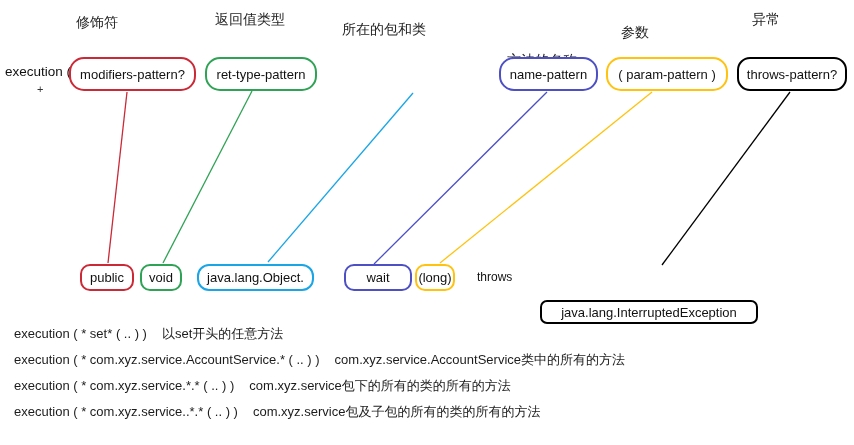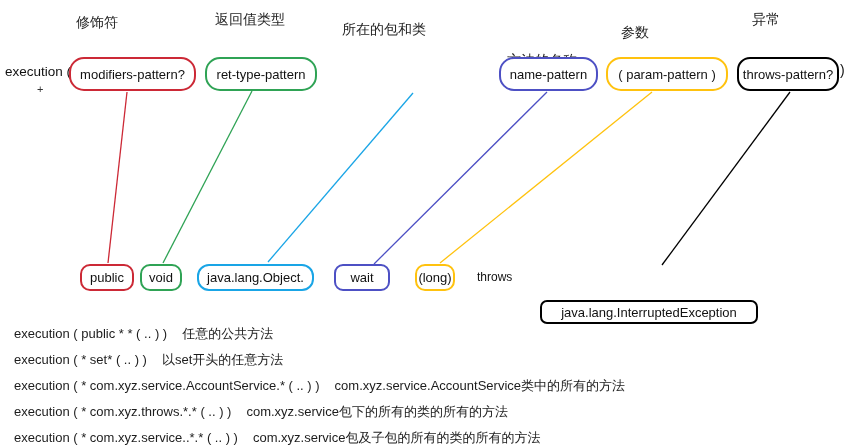--- a/index.html
+++ b/index.html
@@ -50,27 +50,27 @@
     color: #111;
     white-space: nowrap;
     z-index: 2;
   }
   .pbox.top { top: 57px; height: 34px; border-radius: 15px; }
   #pb0 { left: 69px;  width: 127px; }
   #pb1 { left: 205px; width: 112px; }
   #pb2 { left: 325px; top: 59px; width: 157px; height: 33px; }
   #pb3 { left: 499px; width: 99px;  }
   #pb4 { left: 606px; width: 122px; }
-  #pb5 { left: 737px; width: 102px; border-radius: 13px; }
+  #pb5 { left: 737px; width: 110px; border-radius: 13px; }
 
   .pbox.ex { top: 264px; height: 27px; border-radius: 10px; }
   #ex0 { left: 80px;  width: 54px; }
   #ex1 { left: 140px; width: 42px; }
   #ex2 { left: 197px; width: 117px; border-radius: 12px; }
-  #ex3 { left: 334px; width: 56px; border-radius: 9px; }
+  #ex3 { left: 344px; width: 68px; }
   #ex4 { left: 415px; width: 40px; }
   #ex5 { left: 540px; top: 266px; width: 218px; height: 24px; border-radius: 7px; }
 
   #connector-layer {
     position: absolute;
     left: 0; top: 0;
     width: 854px; height: 445px;
     z-index: 1;
     pointer-events: none;
   }
@@ -118,29 +118,26 @@
   <div class="pbox ex" id="ex0" style="border-color: rgb(204, 41, 54);">public</div>
   <div class="pbox ex" id="ex1" style="border-color: rgb(47, 163, 85);">void</div>
   <div class="pbox ex" id="ex2" style="border-color: rgb(25, 165, 230);">java.lang.Object.</div>
   <div class="pbox ex" id="ex3" style="border-color: rgb(77, 80, 196);">wait</div>
   <div class="pbox ex" id="ex4" style="border-color: rgb(255, 194, 14);">(long)</div>
   <div class="plain-text" id="throws-kw">throws</div>
   <div class="pbox ex" id="ex5" style="border-color: rgb(0, 0, 0); margin-top: 34px;">java.lang.InterruptedException</div>
 
   <div class="examples">
     <div class="example-row">
-      <span class="code">execution ( public * * ( .. ) )</span><span class="desc">任意的公共方法</span>
-    </div>
-    <div class="example-row">
       <span class="code">execution ( * set* ( .. ) )</span><span class="desc">以set开头的任意方法</span>
     </div>
     <div class="example-row">
       <span class="code">execution ( * com.xyz.service.AccountService.* ( .. ) )</span><span class="desc">com.xyz.service.AccountService类中的所有的方法</span>
     </div>
     <div class="example-row">
-      <span class="code">execution ( * com.xyz.throws.*.* ( .. ) )</span><span class="desc">com.xyz.service包下的所有的类的所有的方法</span>
+      <span class="code">execution ( * com.xyz.service.*.* ( .. ) )</span><span class="desc">com.xyz.service包下的所有的类的所有的方法</span>
     </div>
     <div class="example-row">
       <span class="code">execution ( * com.xyz.service..*.* ( .. ) )</span><span class="desc">com.xyz.service包及子包的所有的类的所有的方法</span>
     </div>
   </div>
 
 </div>
 
 </body></html>

